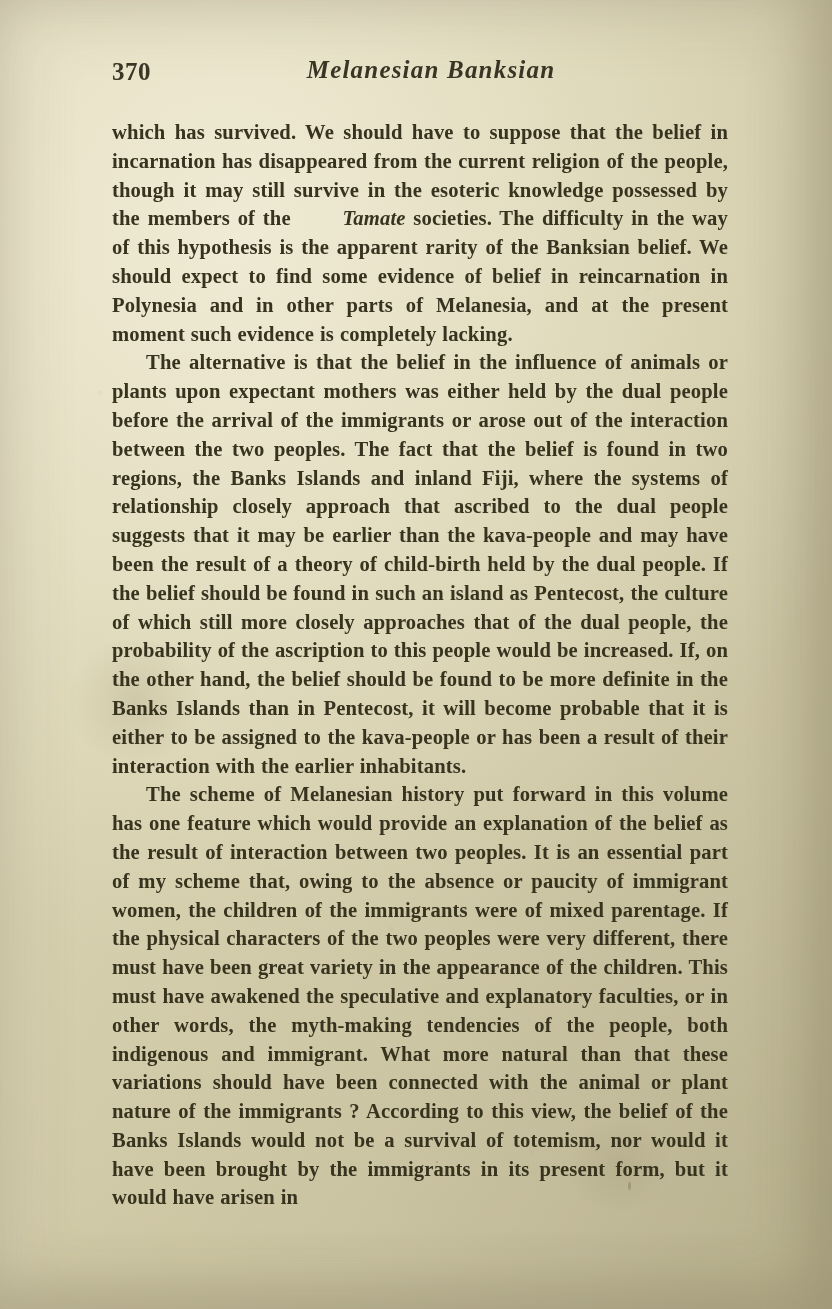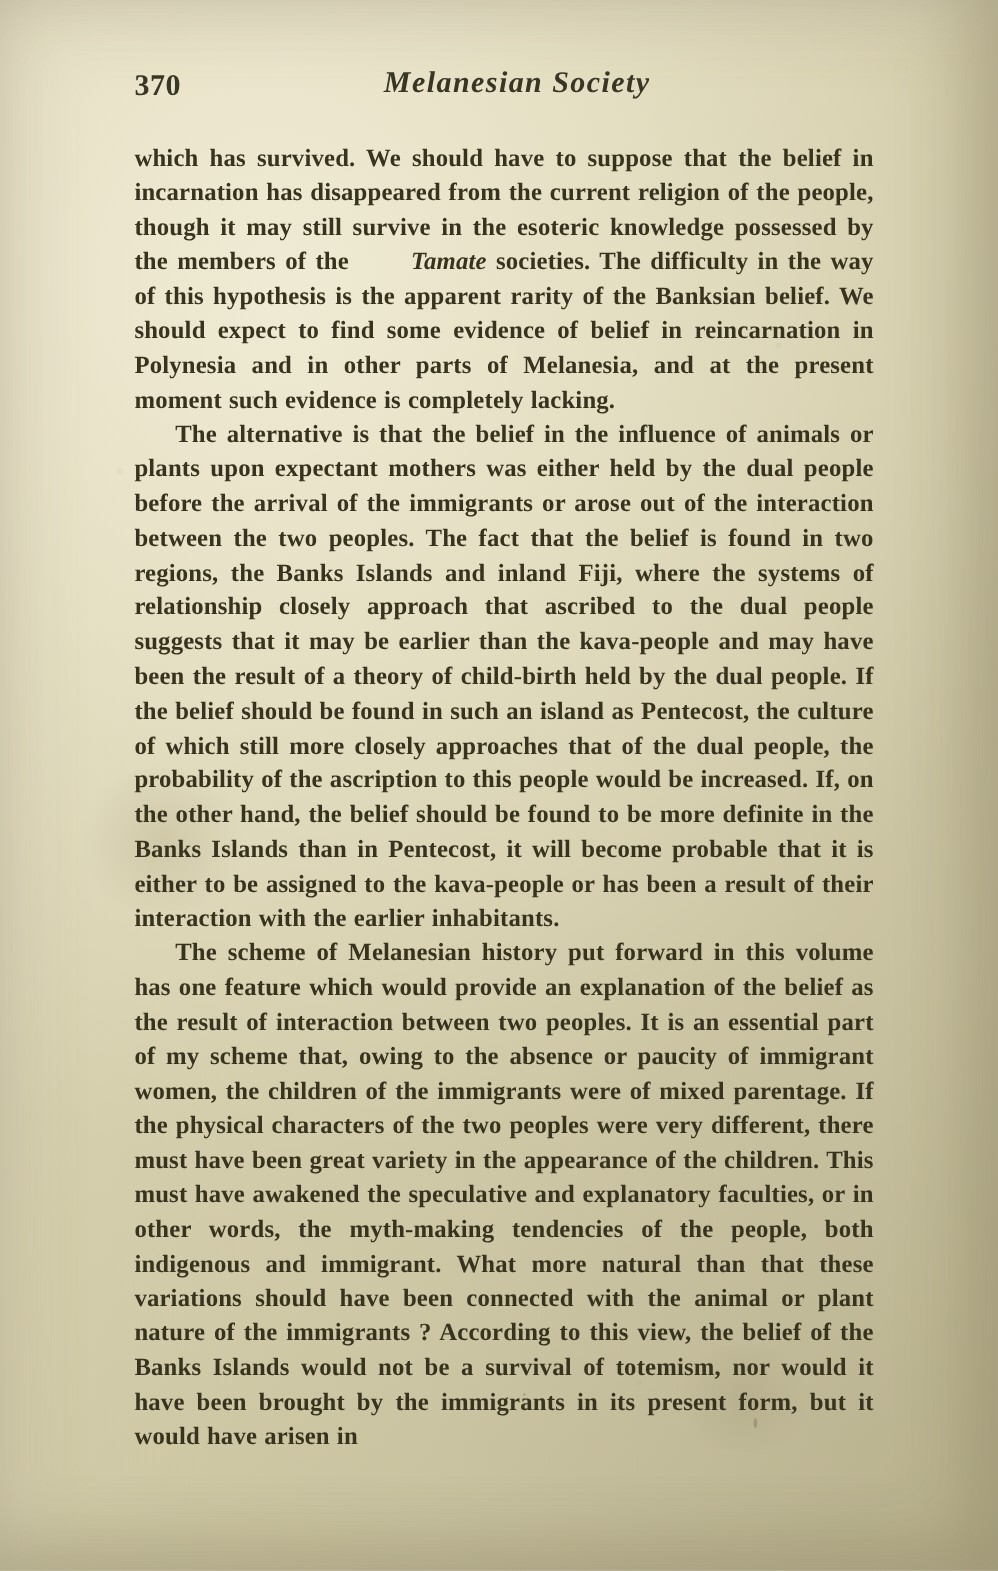--- a/index.html
+++ b/index.html
@@ -118,21 +118,21 @@
   <div class="grain"></div>
 
   <div class="smudge" style="left:560px; top:1120px; width:120px; height:90px;"></div>
   <div class="smudge" style="left:60px; top:640px; width:150px; height:120px;"></div>
   <div class="speck" style="left:628px; top:1182px; width:3px; height:8px;"></div>
   <div class="speck" style="left:436px; top:1161px; width:2px; height:2px;"></div>
   <div class="speck" style="left:210px; top:330px; width:2px; height:2px;"></div>
 
   <div class="header">
     <div class="folio">370</div>
-    <div class="running-title">Melanesian Society</div>
+    <div class="running-title">Melanesian Banksian</div>
   </div>
 
   <div class="body-text" id="body-text">
       <p class="noindent">which has survived.   We should have to suppose that the belief in incarnation has disappeared from the current religion of the people, though it may still survive in the esoteric knowledge possessed by the members of the <i>Tamate</i> societies. The difficulty in the way of this hypothesis is the apparent rarity of the Banksian belief.   We should expect to find some evidence of belief in reincarnation in Polynesia and in other parts of Melanesia, and at the present moment such evidence is completely lacking.</p>
       <p>The alternative is that the belief in the influence of animals or plants upon expectant mothers was either held by the dual people before the arrival of the immigrants or arose out of the interaction between the two peoples.   The fact that the belief is found in two regions, the Banks Islands and inland Fiji, where the systems of relationship closely approach that ascribed to the dual people suggests that it may be earlier than the kava-people and may have been the result of a theory of child-birth held by the dual people.   If the belief should be found in such an island as Pentecost, the culture of which still more closely approaches that of the dual people, the probability of the ascription to this people would be increased. If, on the other hand, the belief should be found to be more definite in the Banks Islands than in Pentecost, it will become probable that it is either to be assigned to the kava-people or has been a result of their interaction with the earlier inhabitants.</p>
       <p>The scheme of Melanesian history put forward in this volume has one feature which would provide an explanation of the belief as the result of interaction between two peoples. It is an essential part of my scheme that, owing to the absence or paucity of immigrant women, the children of the immigrants were of mixed parentage.   If the physical characters of the two peoples were very different, there must have been great variety in the appearance of the children. This must have awakened the speculative and explanatory faculties, or in other words, the myth-making tendencies of the people, both indigenous and immigrant.   What more natural than that these variations should have been connected with the animal or plant nature of the immigrants ?   According to this view, the belief of the Banks Islands would not be a survival of totemism, nor would it have been brought by the immigrants in its present form, but it would have arisen in</p>
     </div>
 
   <div class="edge-shadow"></div>
 </div>

